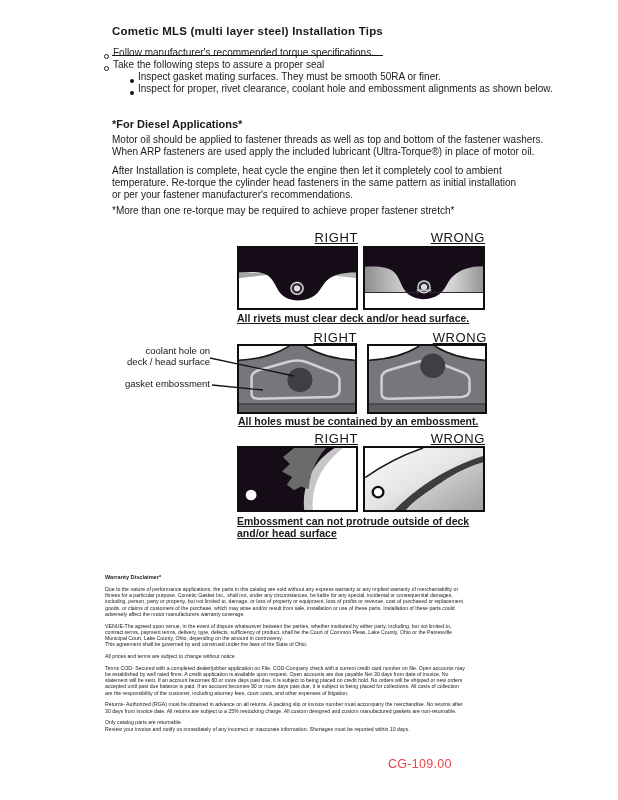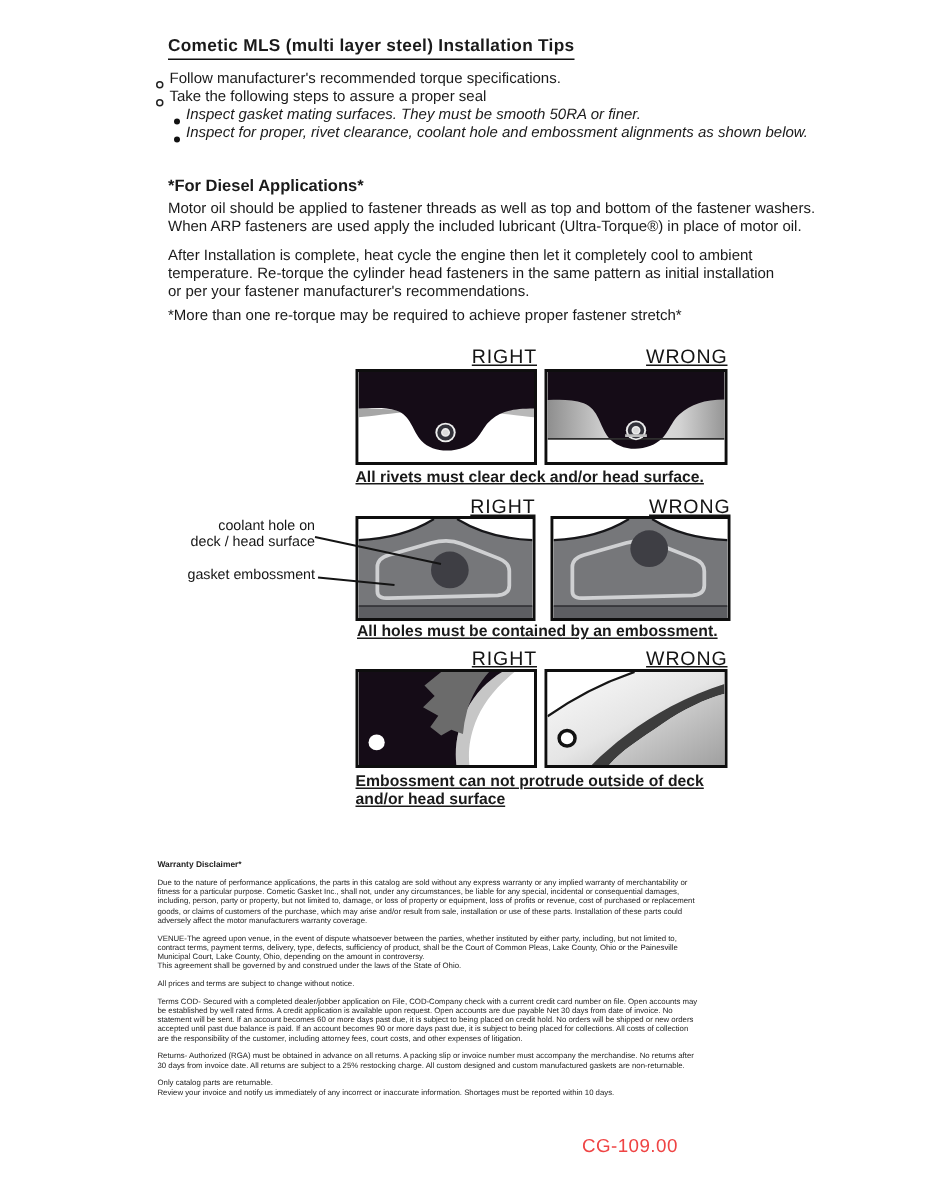--- a/index.html
+++ b/index.html
@@ -5,31 +5,31 @@
   html,body { margin:0; padding:0; background:#ffffff; }
   .page {
     position:relative; width:618px; height:800px; background:#ffffff;
     font-family:"Liberation Sans", sans-serif; color:#1a1a1a; overflow:hidden;
   }
   .abs { position:absolute; }
 
   
   .title {
     left:112px; top:25px; font-size:11.5px; font-weight:bold; letter-spacing:.2px;
-    border-bottom:1.6px solid #111; padding-bottom:2px;
+    border-bottom:1.6px solid #111; padding-bottom:18px;
   }
 
   
   .bullets { left:104px; top:47px; font-size:10px; line-height:12px; }
   .b-row { display:flex; align-items:flex-end; }
   .b-dot {
     flex:0 0 auto; width:3px; height:3px; border:1px solid #222; border-radius:50%;
     margin:4px 4px 0 0;
   }
-  .b-sub { margin-left:12px;font-style:italic; }
+  .b-sub { margin-left:26px; }
   .b-fill {
     flex:0 0 auto; width:4px; height:4px; background:#111; border-radius:50%;
     margin:4px 4px 0 0;
   }
 
   
   .h-diesel { left:112px; top:118px; font-size:11px; font-weight:bold; }
   .para { font-size:10px; line-height:12.2px; white-space:pre-line; }
   .p1 { left:112px; top:134px; }
   .p2 { left:112px; top:165px; }

